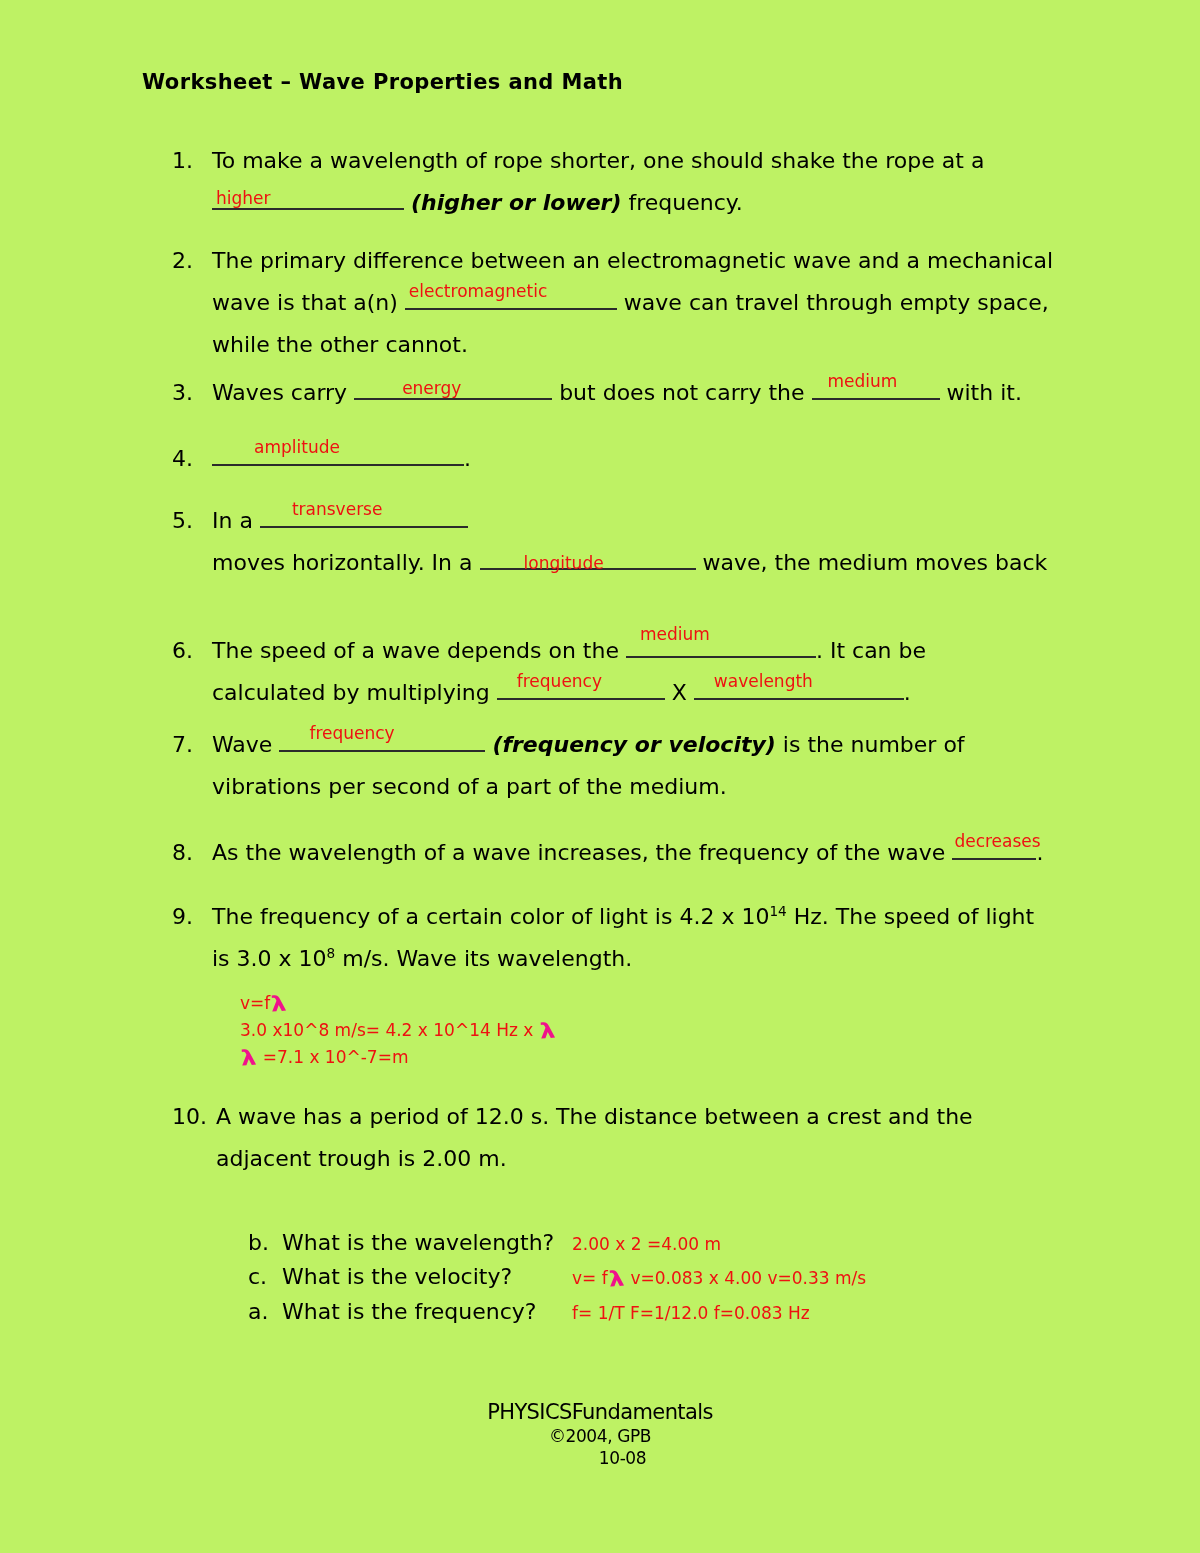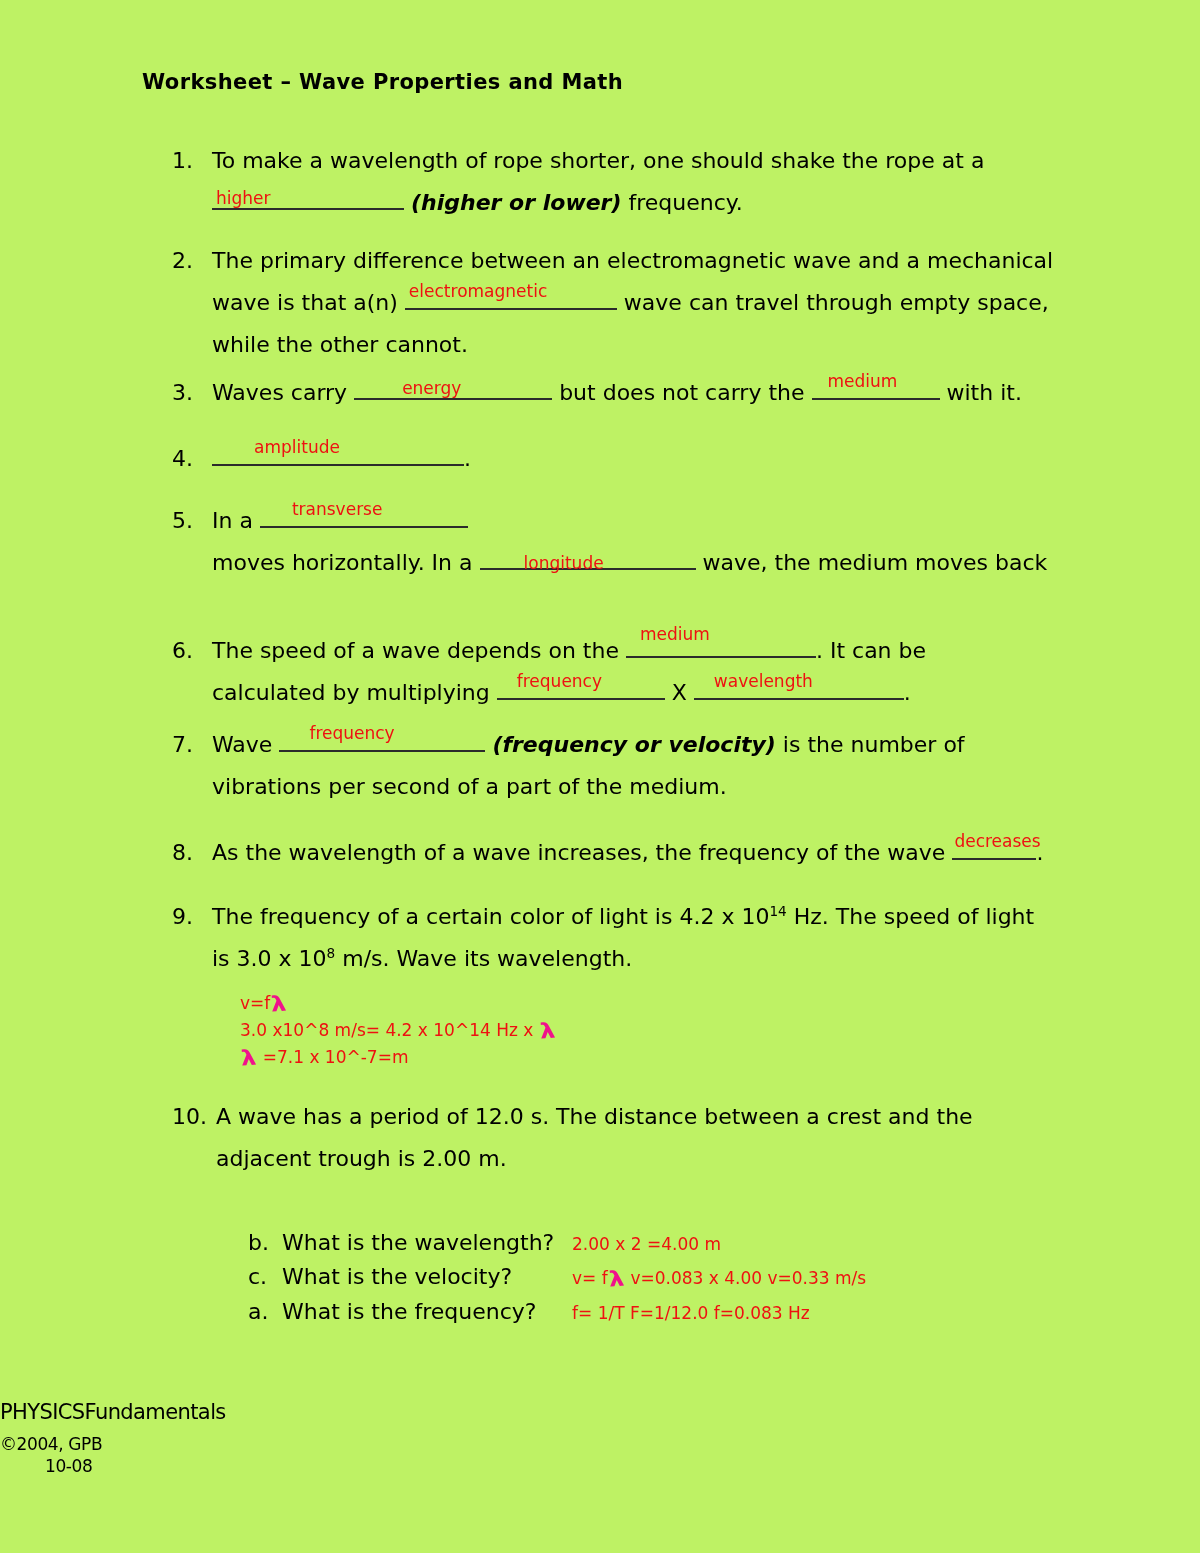--- a/index.html
+++ b/index.html
@@ -138,25 +138,26 @@
     color: #ee1111;
     font-size: 17px;
     font-weight: 400;
   }
 
   
   .footer {
     position: absolute;
     left: 0;
     width: 1200px;
+    text-align: center;
     font-family: "DejaVu Sans", sans-serif;
     color: #000;
   }
   .footer .f1 { font-size: 21px; letter-spacing: -0.6px; }
-  .footer .f2 { font-size: 17px; letter-spacing: -0.4px; margin-top: 10px; }
+  .footer .f2 { font-size: 17px; letter-spacing: -0.4px; margin-top: 2px; }
   .footer .f3 { font-size: 17px; letter-spacing: -0.4px; margin-top: 2px; padding-left: 45px; }
 </style>
 </head>
 <body>
 
 <div class="page">
 
   <div class="title">Worksheet – Wave Properties and Math</div>
 
   <div class="qlist">

